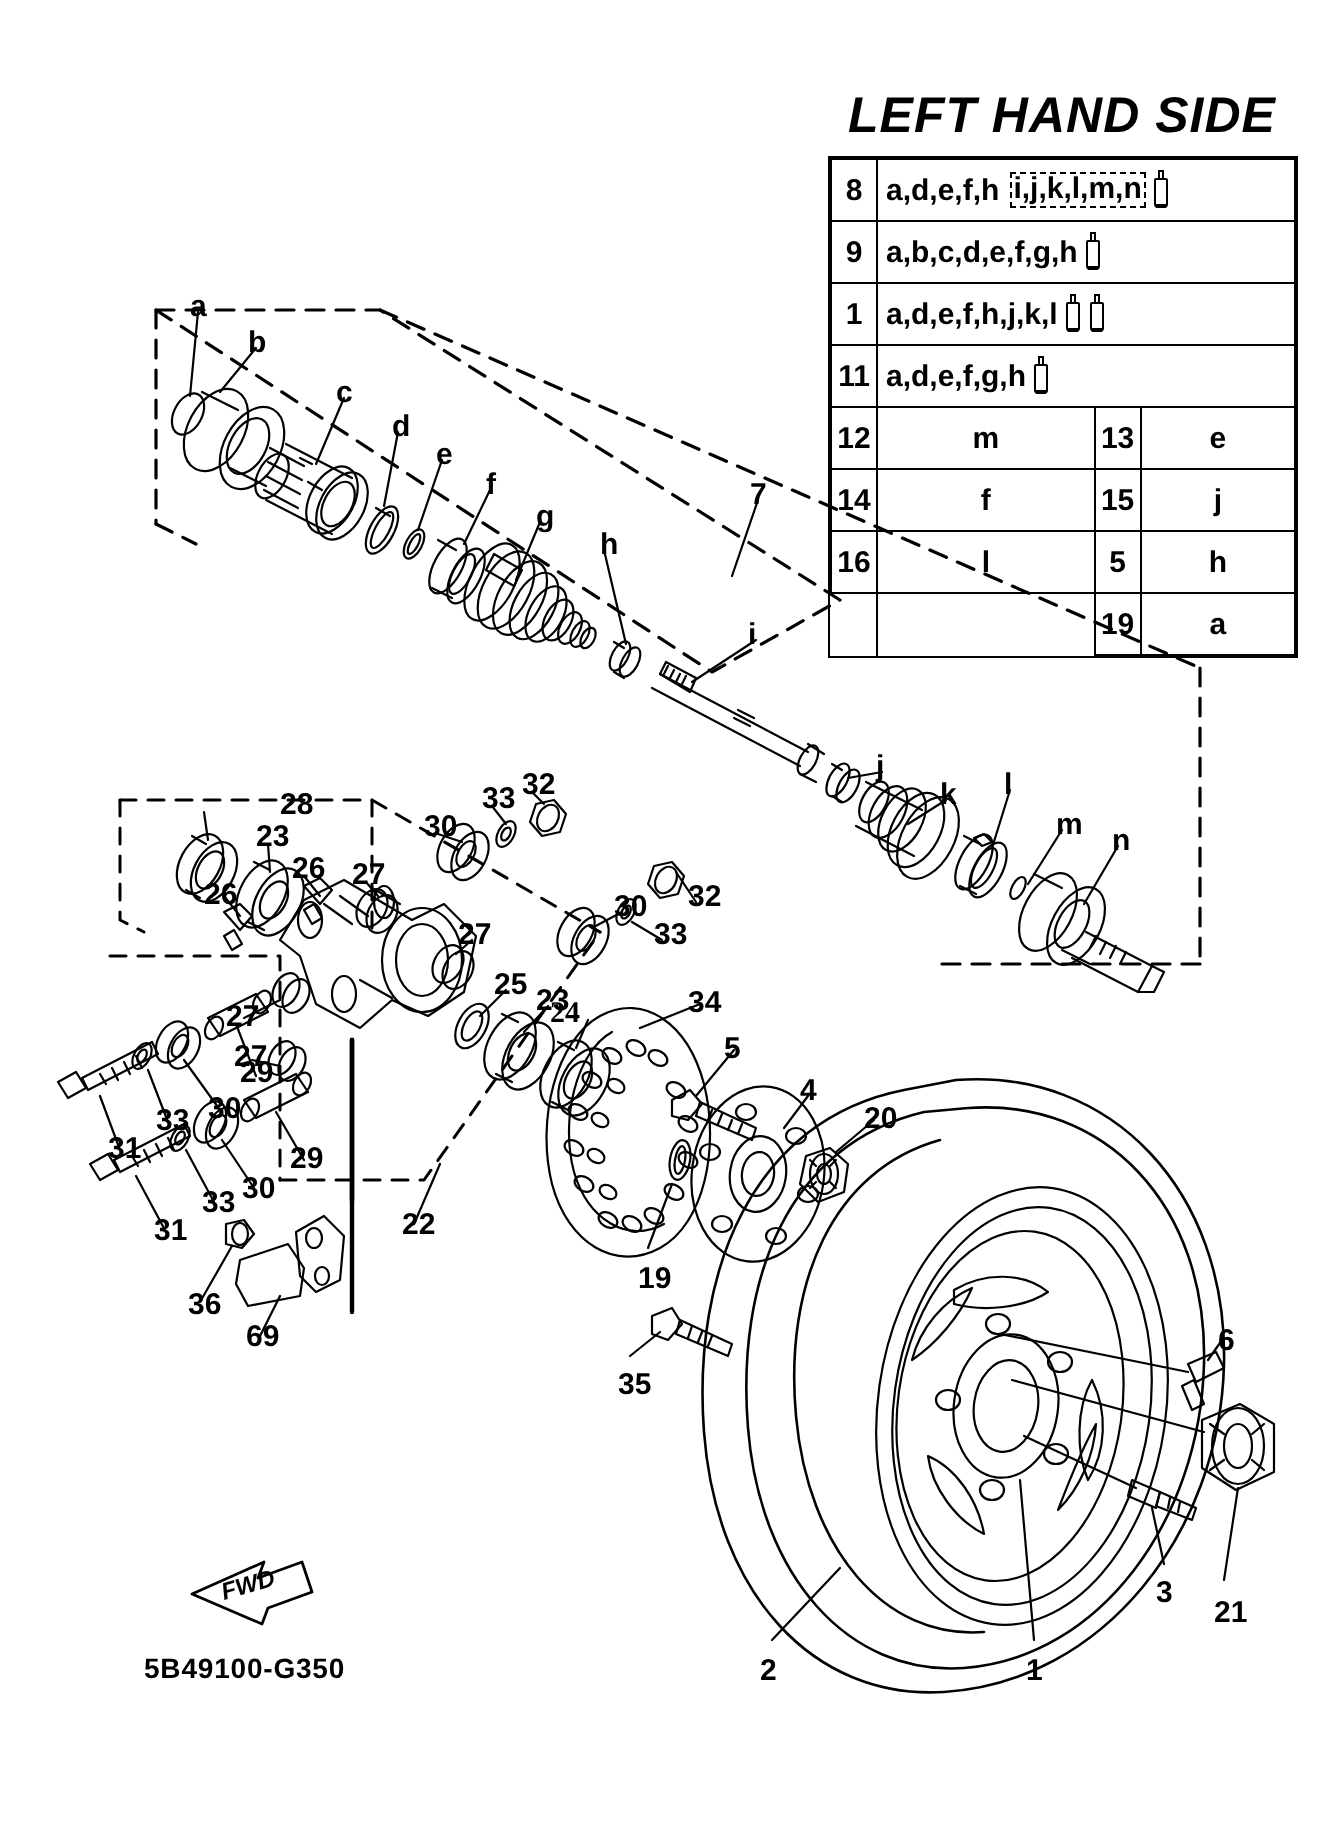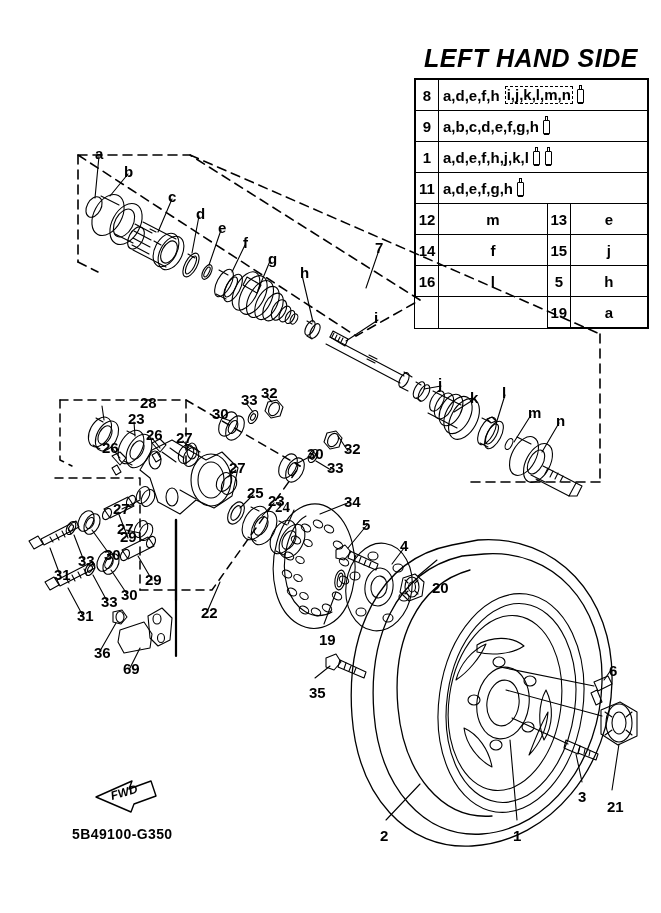--- a/index.html
+++ b/index.html
@@ -622,21 +622,21 @@
       <div class="lbl num" style="left: 78px; top: 553px;">33</div>
       <div class="lbl num" style="left: 101px; top: 594px;">33</div>
       <div class="lbl num" style="left: 54px; top: 567px;">31</div>
       <div class="lbl num" style="left: 77px; top: 608px;">31</div>
       <div class="lbl num" style="left: 201px; top: 605px;">22</div>
       <div class="lbl num" style="left: 94px; top: 645px;">36</div>
       <div class="lbl num" style="left: 123px; top: 661px;">69</div>
       <div class="lbl num" style="left: 344px; top: 494px;">34</div>
       <div class="lbl num" style="left: 362px; top: 517px;">5</div>
       <div class="lbl num" style="left: 400px; top: 538px;">4</div>
-      <div class="lbl num" style="left: 432px; top: 580px;">20</div>
+      <div class="lbl num" style="left: 432px; top: 552px;">20</div>
       <div class="lbl num" style="left: 319px; top: 632px;">19</div>
       <div class="lbl num" style="left: 309px; top: 685px;">35</div>
       <div class="lbl num" style="left: 609px; top: 663px;">6</div>
       <div class="lbl num" style="left: 578px; top: 789px;">3</div>
       <div class="lbl num" style="left: 607px; top: 799px;">21</div>
       <div class="lbl num" style="left: 513px; top: 828px;">1</div>
       <div class="lbl num" style="left: 380px; top: 828px;">2</div>
     </div>
 
 <div class="pn">5B49100-G350</div>

